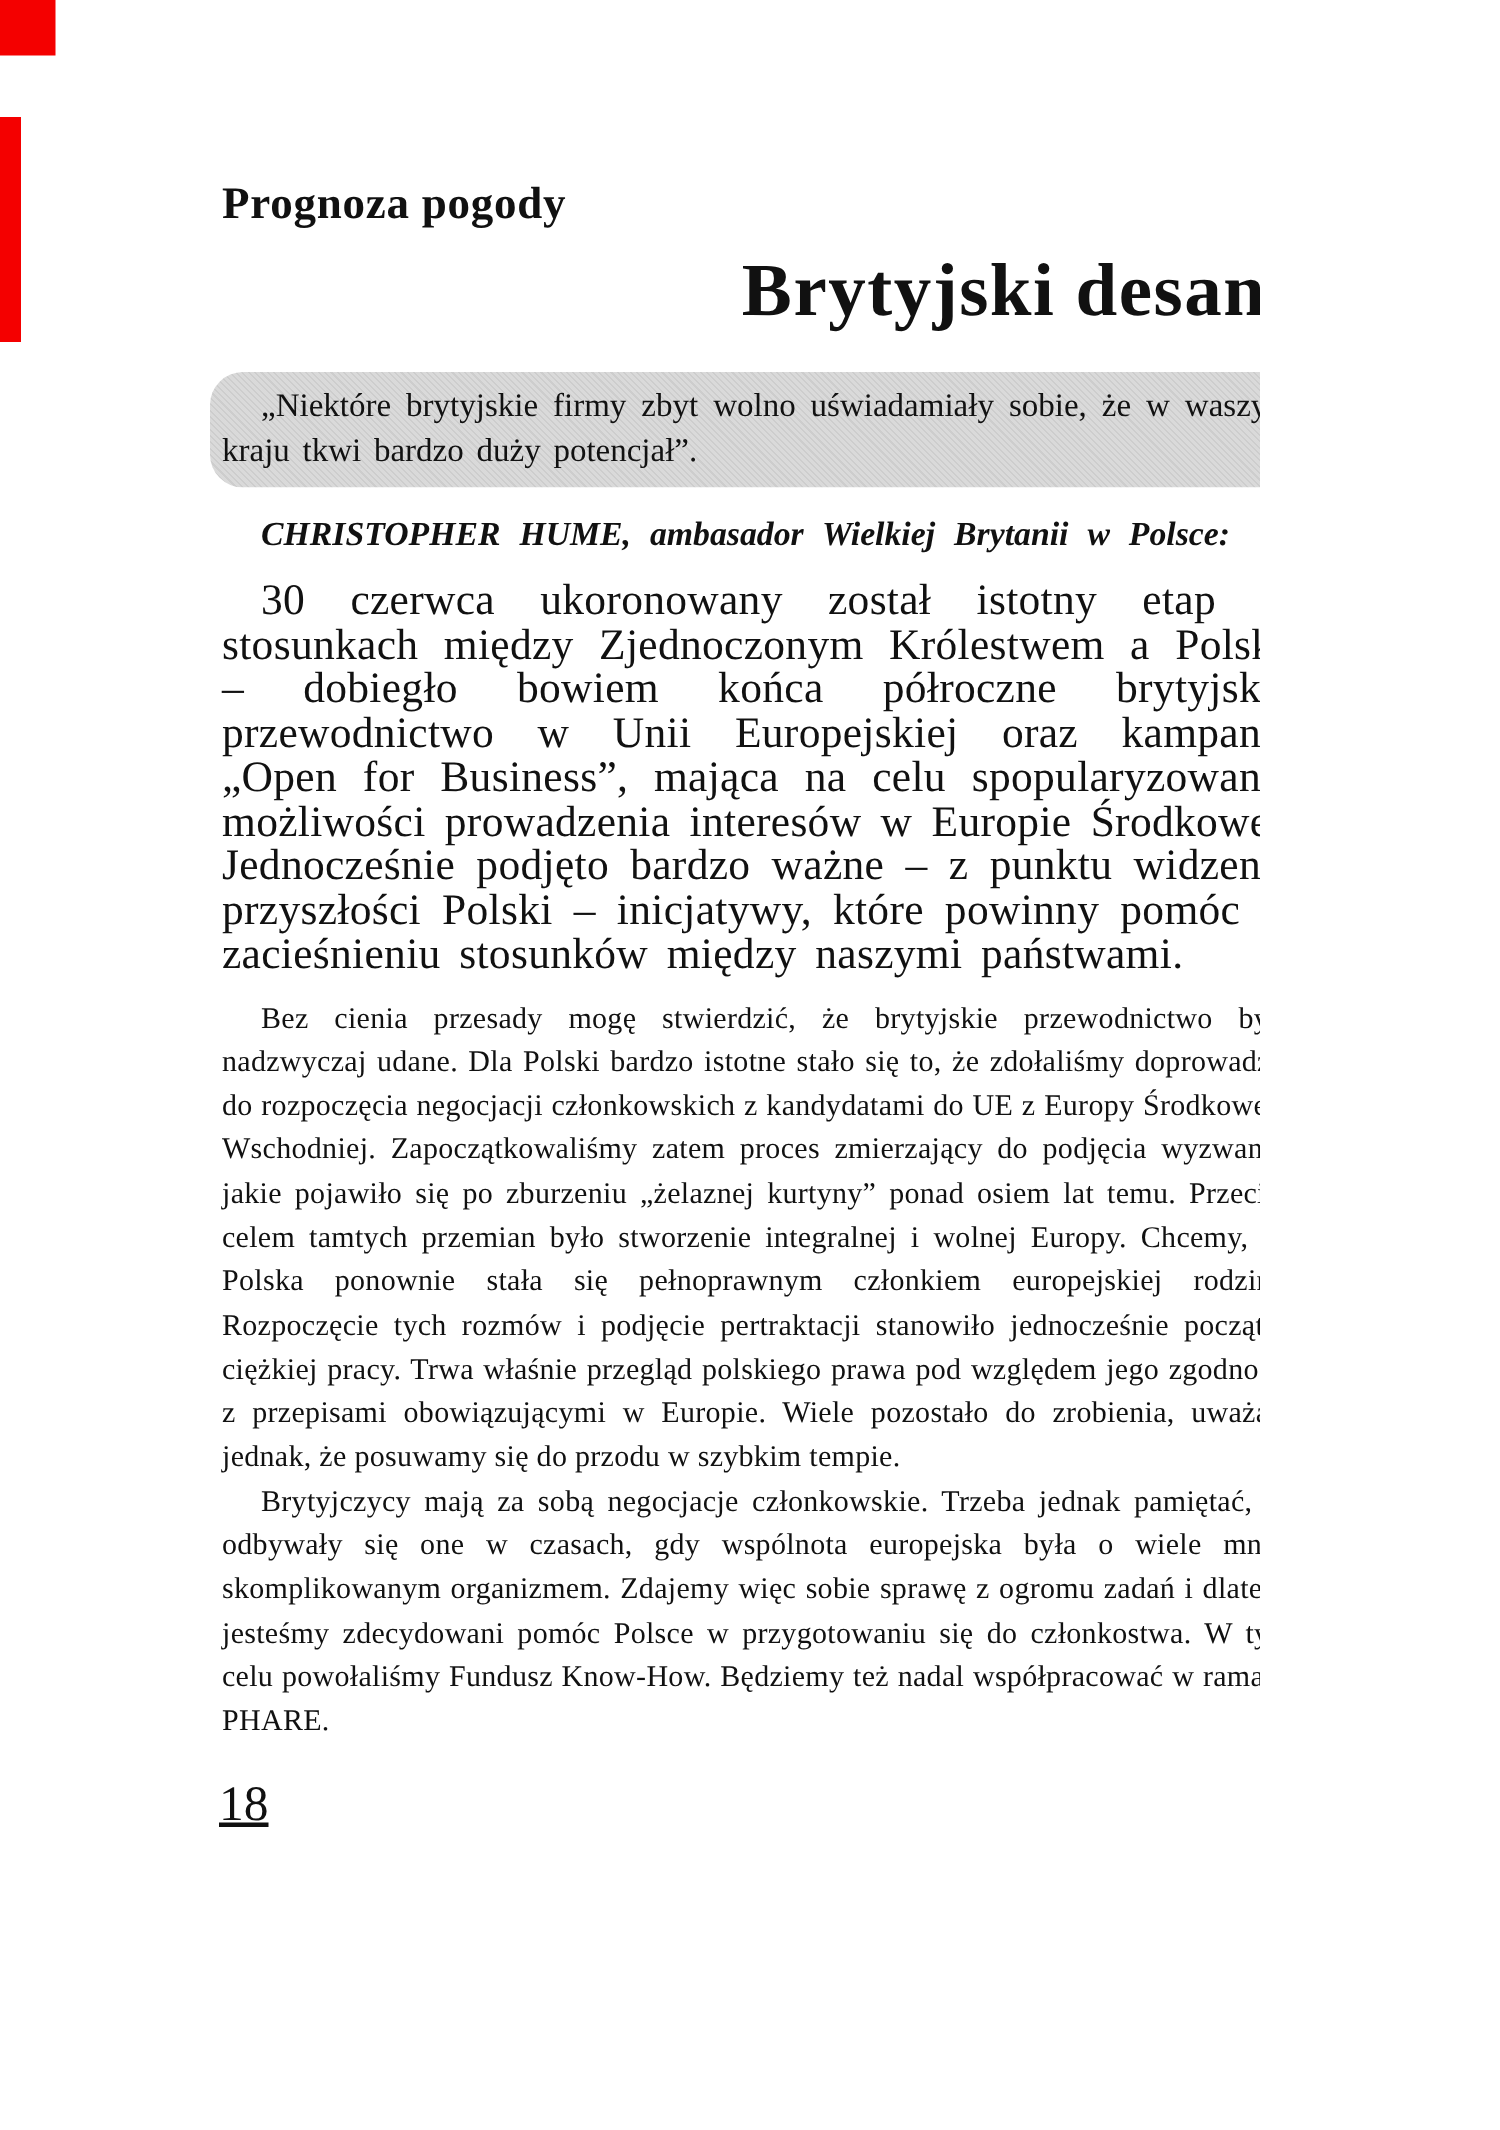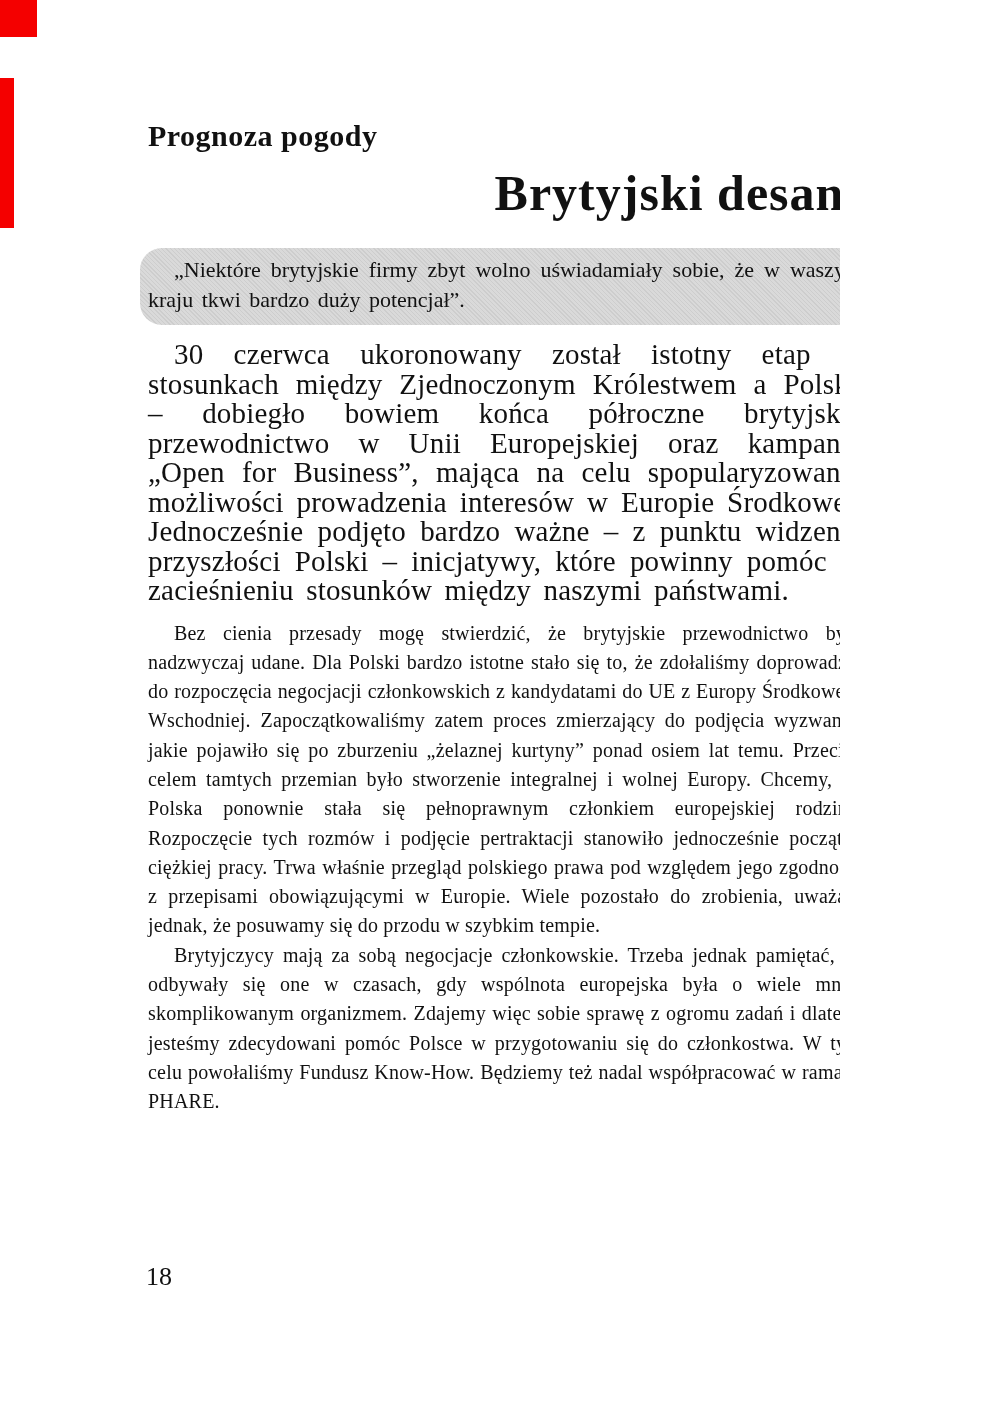--- a/index.html
+++ b/index.html
@@ -78,40 +78,42 @@
     font-size: 20px;
     line-height: 29.3px;
     text-align: justify;
     text-indent: 26px;
     letter-spacing: 0.2px;
   }
   .body-par.first { margin-top: 13px; }
   .page-number {
     position: absolute;
     left: 146px;
-    top: 1262px;
-    font-size: 26px;
+    top: 1188px;
+    font-size: 33px;
     line-height: 30px;
+    text-decoration: underline;
   }
 </style>
 </head>
 <body>
 
 <div class="page">
 
   <div class="scan-mark corner"></div>
   <div class="scan-mark strip"></div>
 
   <main class="content">
     <h2 class="kicker">Prognoza pogody</h2>
 
     <h1 class="headline">Brytyjski desant</h1>
 
     <div class="pull-quote">„Niektóre brytyjskie firmy zbyt wolno uświadamiały sobie, że w waszym kraju tkwi bardzo duży potencjał”.</div>
 
+    <p class="attribution">CHRISTOPHER HUME, ambasador Wielkiej Brytanii w Polsce:</p>
 
     <p class="lead">30 czerwca ukoronowany został istotny etap w stosunkach między Zjednoczonym Królestwem a Polską – dobiegło bowiem końca półroczne brytyjskie przewodnictwo w Unii Europejskiej oraz kampania „Open for Business”, mająca na celu spopularyzowanie możliwości prowadzenia interesów w Europie Środkowej. Jednocześnie podjęto bardzo ważne – z punktu widzenia przyszłości Polski – inicjatywy, które powinny pomóc w zacieśnieniu stosunków między naszymi państwami.</p>
 
     <p class="body-par first">Bez cienia przesady mogę stwierdzić, że brytyjskie przewodnictwo było nadzwyczaj udane. Dla Polski bardzo istotne stało się to, że zdołaliśmy doprowadzić do rozpoczęcia negocjacji członkowskich z kandydatami do UE z Europy Środkowej i Wschodniej. Zapoczątkowaliśmy zatem proces zmierzający do podjęcia wyzwania, jakie pojawiło się po zburzeniu „żelaznej kurtyny” ponad osiem lat temu. Przecież celem tamtych przemian było stworzenie integralnej i wolnej Europy. Chcemy, by Polska ponownie stała się pełnoprawnym członkiem europejskiej rodziny. Rozpoczęcie tych rozmów i podjęcie pertraktacji stanowiło jednocześnie początek ciężkiej pracy. Trwa właśnie przegląd polskiego prawa pod względem jego zgodności z przepisami obowiązującymi w Europie. Wiele pozostało do zrobienia, uważam jednak, że posuwamy się do przodu w szybkim tempie.</p>
 
     <p class="body-par">Brytyjczycy mają za sobą negocjacje członkowskie. Trzeba jednak pamiętać, że odbywały się one w czasach, gdy wspólnota europejska była o wiele mniej skomplikowanym organizmem. Zdajemy więc sobie sprawę z ogromu zadań i dlatego jesteśmy zdecydowani pomóc Polsce w przygotowaniu się do członkostwa. W tym celu powołaliśmy Fundusz Know-How. Będziemy też nadal współpracować w ramach PHARE.</p>
   </main>
 
   <div class="page-number">18</div>
 </div>

